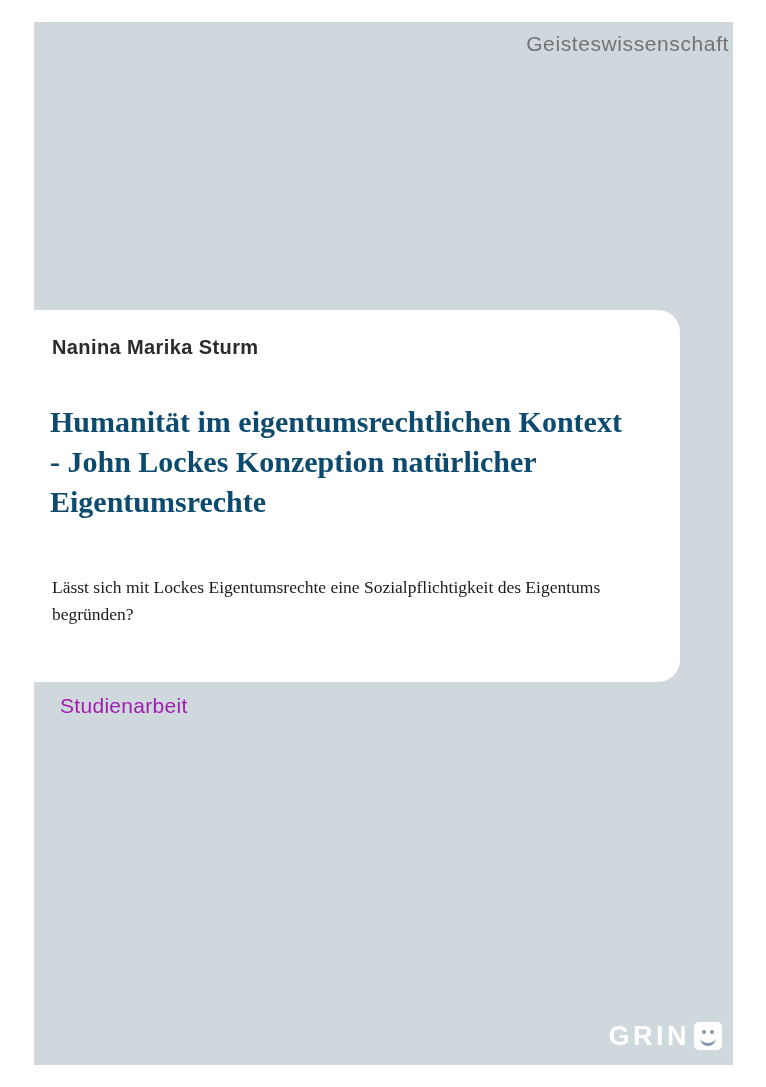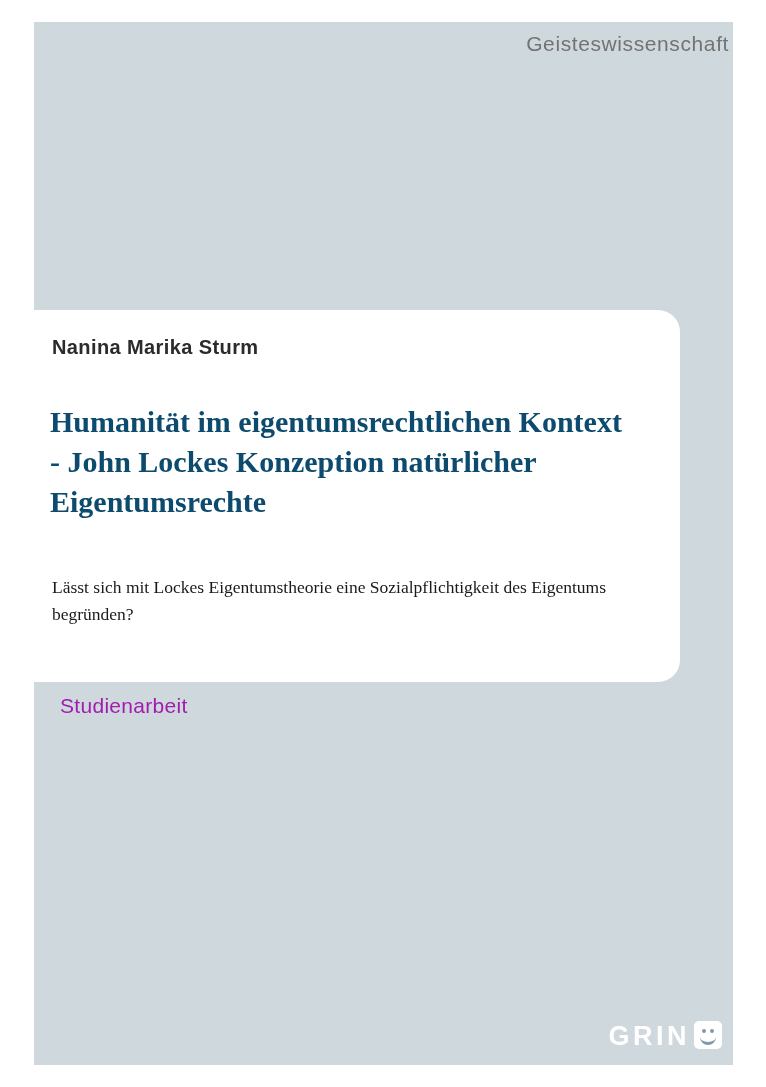--- a/index.html
+++ b/index.html
@@ -121,21 +121,21 @@
     color: #a21caf;
     letter-spacing: 0.3px;
     margin-left: 12px;
   }
   
   .logo {
     position: absolute;
     right: 44px;
     bottom: 36px;
     display: flex;
-    align-items: flex-start;
+    align-items: center;
     height: 30px;
   }
   .logo-text {
     font-family: "Liberation Sans", sans-serif;
     font-weight: bold;
     font-size: 27px;
     letter-spacing: 3.5px;
     color: #ffffff;
   }
   .logo-mark {
@@ -176,21 +176,21 @@
   <div class="edge-top"></div>
   <div class="edge-bottom"></div>
   <div class="edge-left"></div>
   <div class="edge-right"></div>
 
   <div class="category">Geisteswissenschaft</div>
 
   <div class="title-card">
     <div class="author">Nanina Marika Sturm</div>
     <div class="title">Humanität im eigentumsrechtlichen Kontext - John Lockes Konzeption natürlicher Eigentumsrechte</div>
-    <div class="subtitle">Lässt sich mit Lockes Eigentumstheorie eine Sozialpflichtigkeit des Eigentums begründen?</div>
+    <div class="subtitle">Lässt sich mit Lockes Eigentumsrechte eine Sozialpflichtigkeit des Eigentums begründen?</div>
   </div>
 
   <div class="doctype">Studienarbeit</div>
 
   <div class="logo">
     <span class="logo-text">GRIN</span>
     <span class="logo-mark">
       <span class="eye-l"></span>
       <span class="eye-r"></span>
       <span class="smile"></span>

